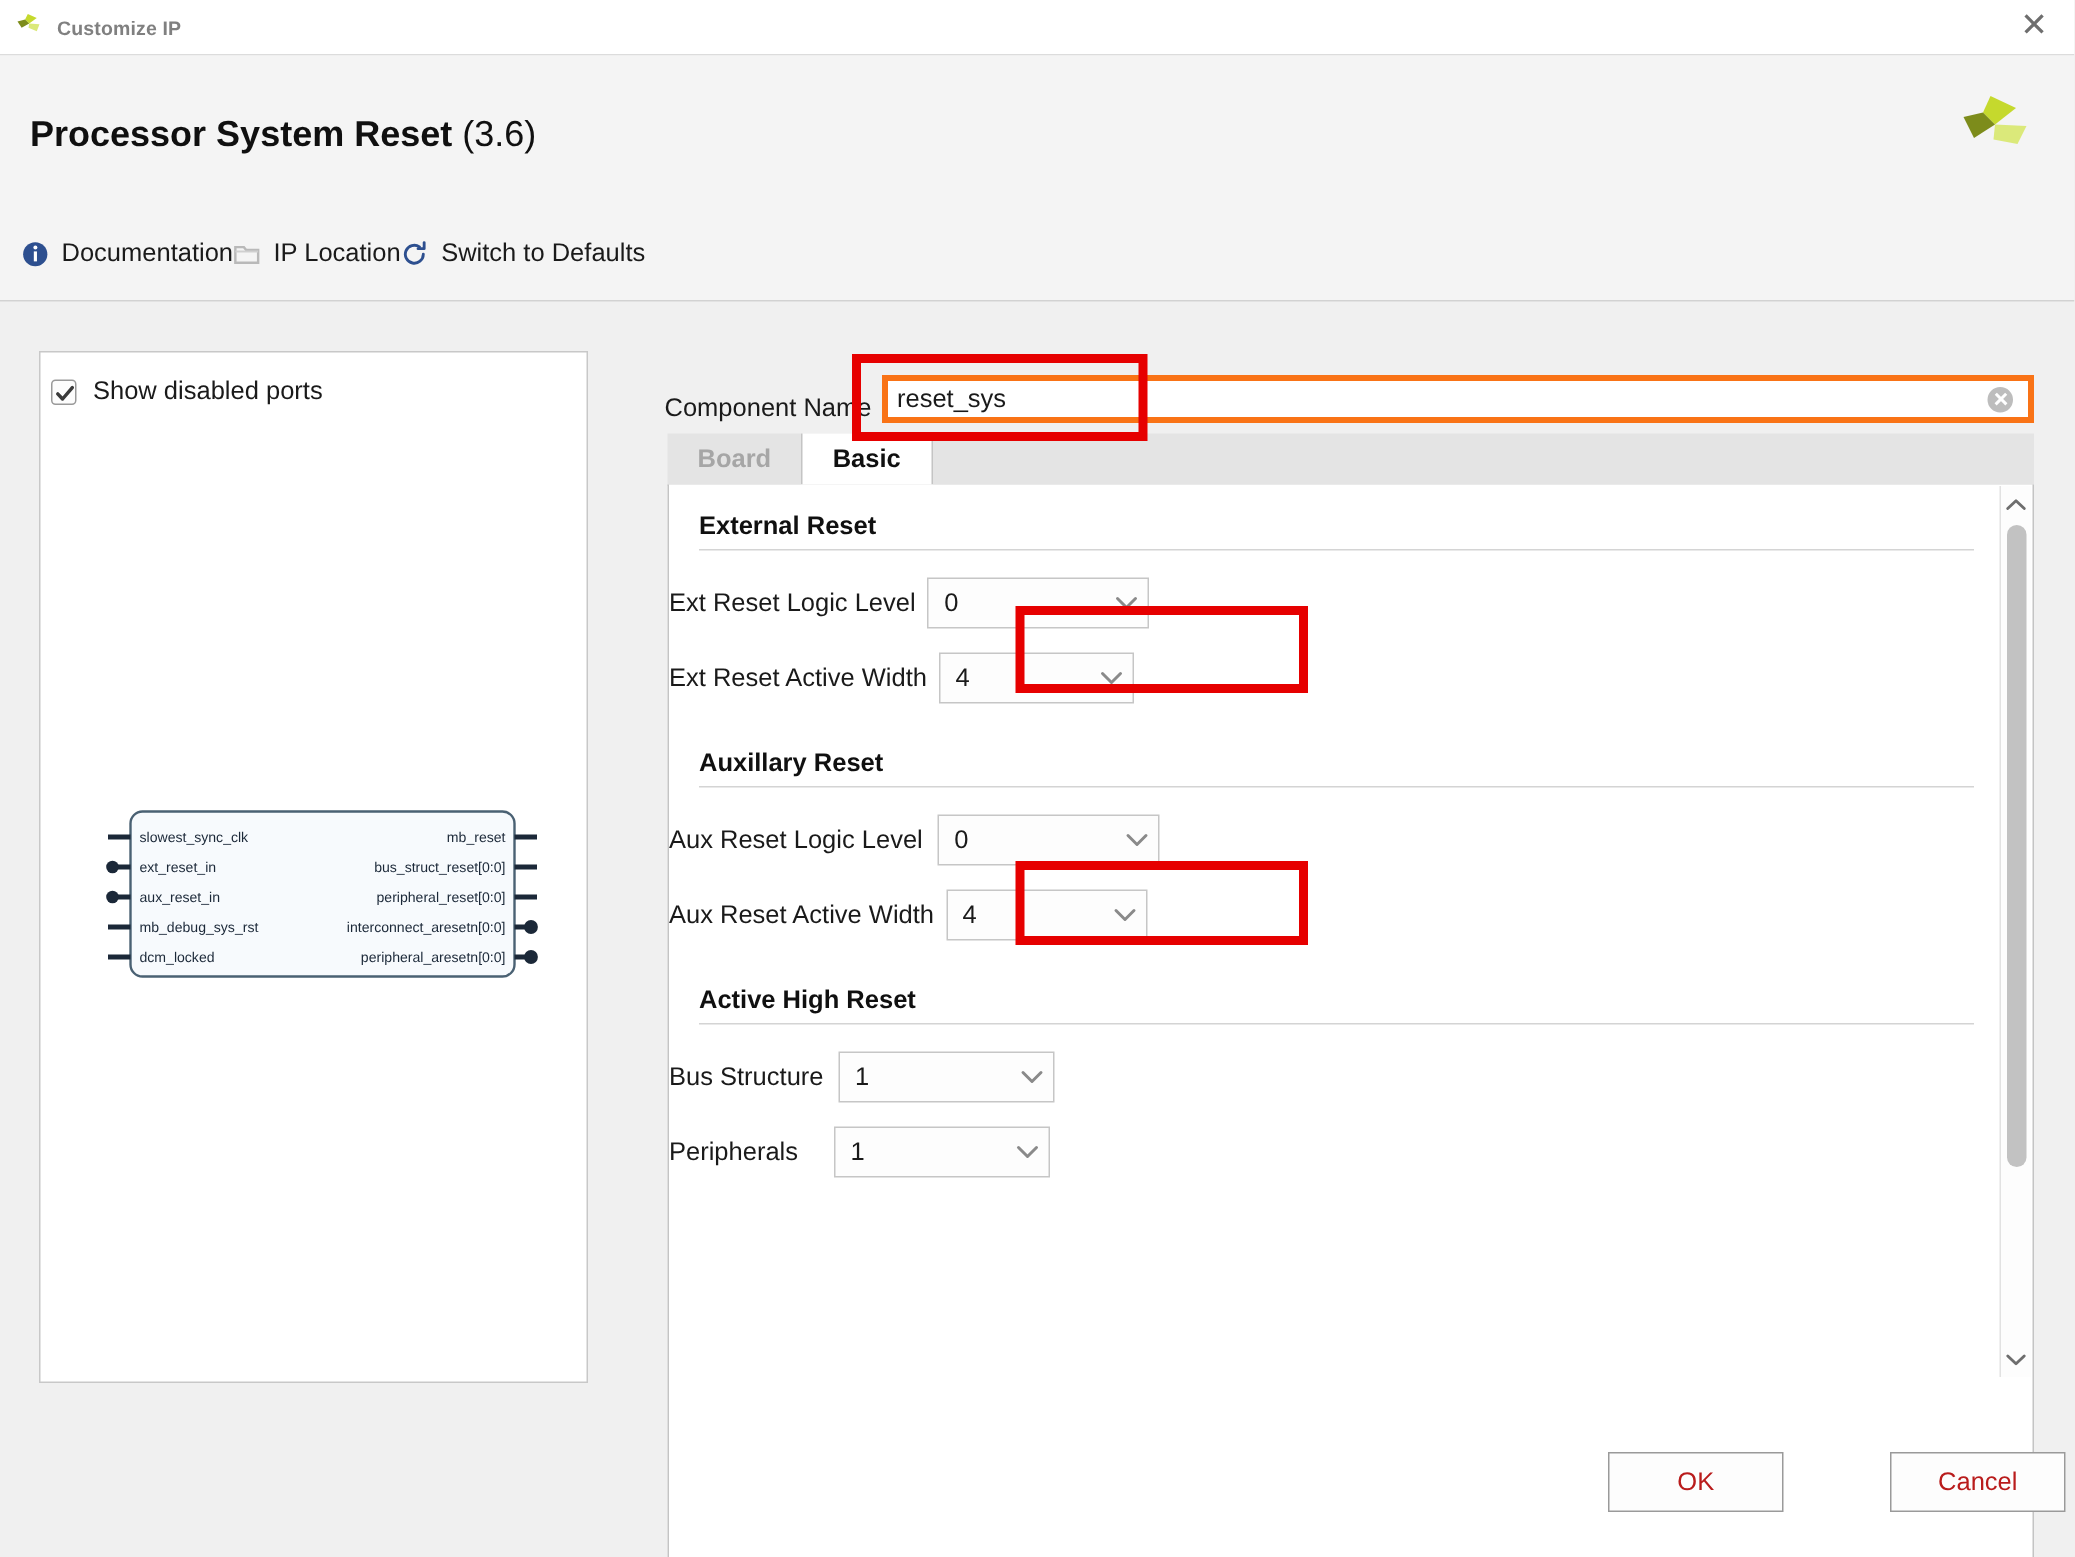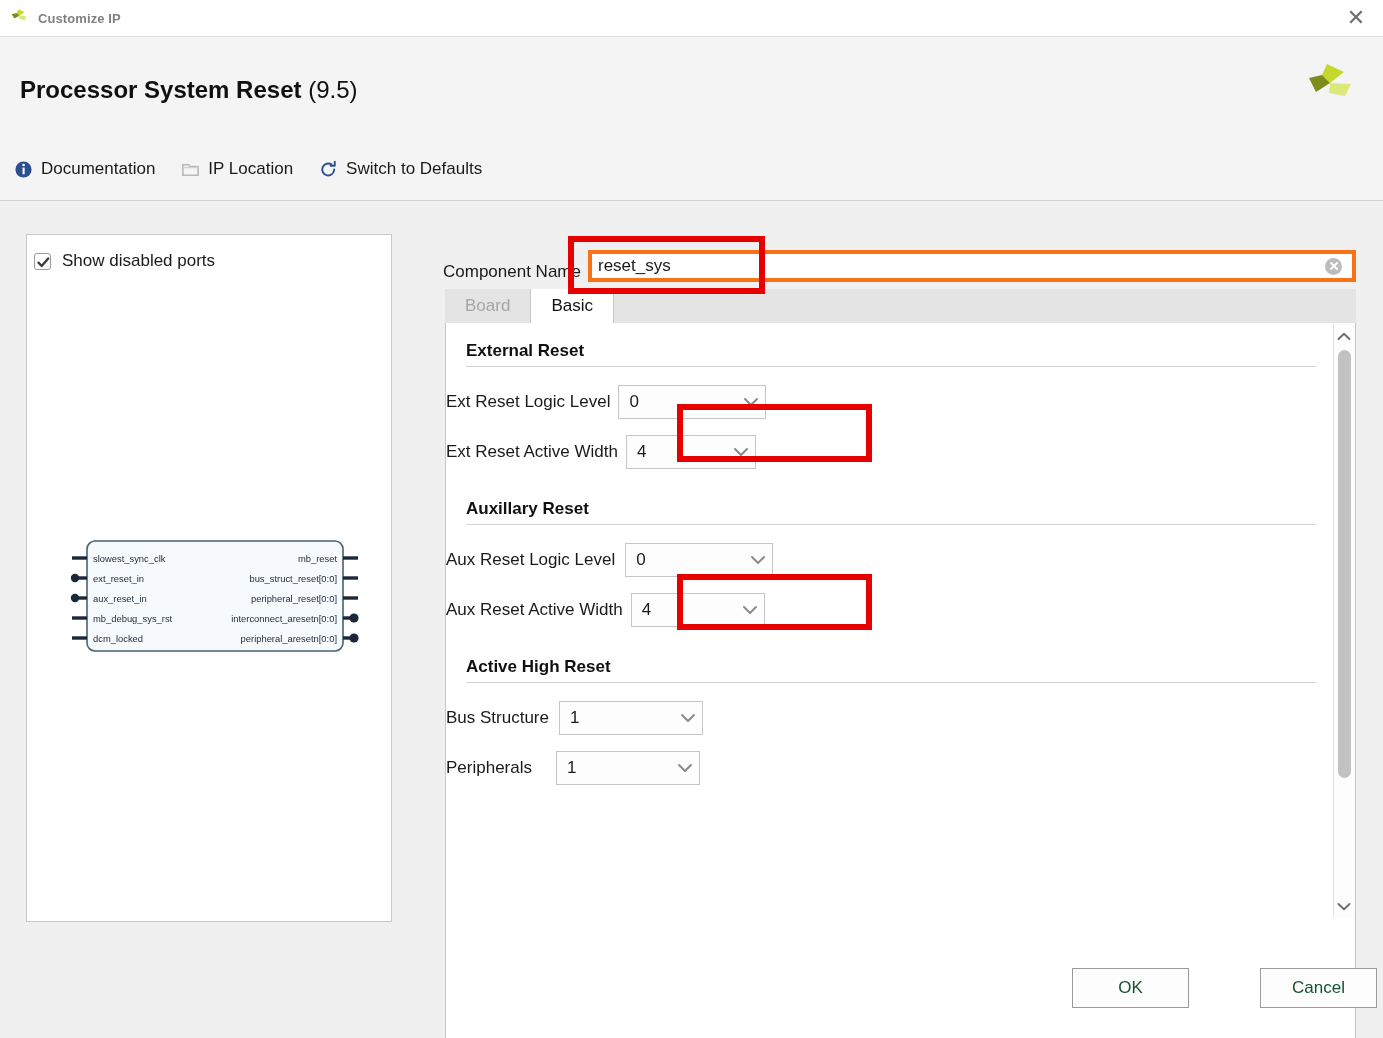--- a/index.html
+++ b/index.html
@@ -74,21 +74,20 @@
     position: absolute;
     right: 28px; top: 25px;
     width: 50px; height: 48px;
   }
 
   .toolbar {
     position: absolute;
     left: 14px; top: 122px;
     display: flex;
     align-items: center;
-    gap: 26px;
   }
   .tb-item {
     display: flex;
     align-items: center;
     gap: 8px;
     cursor: pointer;
     font-size: 17px;
     color: #1a1a1a;
     white-space: nowrap;
   }
@@ -197,21 +196,21 @@
     border-bottom: 1px solid #c4c4c4;
     display: flex;
     align-items: flex-end;
   }
   .tab {
     height: 34px;
     padding: 0 20px;
     display: flex;
     align-items: center;
     font-size: 17px;
-    font-weight: normal;
+    font-weight: bold;
     cursor: pointer;
     box-sizing: border-box;
   }
   .tab.inactive { color: #a6a6a6; }
   .tab.active {
     background: #ffffff;
     color: #101010;
     border-left: 1px solid #c4c4c4;
     border-right: 1px solid #c4c4c4;
   }
@@ -306,21 +305,21 @@
 
   
   .btn {
     position: absolute;
     width: 117px; height: 40px;
     background: #fdfdfd;
     border: 1px solid #9a9a9a;
     box-sizing: border-box;
     font-family: "Liberation Sans", sans-serif;
     font-size: 17px;
-    color: #14532d;
+    color: #b91c1c;
     cursor: pointer;
   }
   #ok-button { left: 1072px; top: 968px; }
   #cancel-button { left: 1260px; top: 968px; }
 
   
   .annot {
     position: absolute;
     border: 6px solid #e60000;
     box-sizing: border-box;
@@ -336,21 +335,21 @@
     <polygon points="4,8 9.5,6.5 12.5,9.5 7,12.5" fill="#7d8c1b"></polygon>
     <polygon points="12.5,9.5 20,10 18,15 12,12.5" fill="#dbe97a"></polygon>
   </svg>
   <span class="titlebar-text">Customize IP</span>
   <div class="titlebar-close">✕</div>
 </div>
 
 <div class="header">
   <div class="ip-title">
     <span>Processor System Reset</span>
-    <span class="ver">(9.5)</span>
+    <span class="ver">(3.6)</span>
   </div>
 
   <svg class="header-logo" viewBox="0 0 50 48">
     <polygon points="22,2 39,10 25,21 17,13" fill="#c5d92d"></polygon>
     <polygon points="4,16 17,13 25,21 11,30" fill="#7d8c1b"></polygon>
     <polygon points="25,21 46,22 40,34 24,31" fill="#dbe97a"></polygon>
   </svg>
 
   <div class="toolbar">
     <div class="tb-item">

